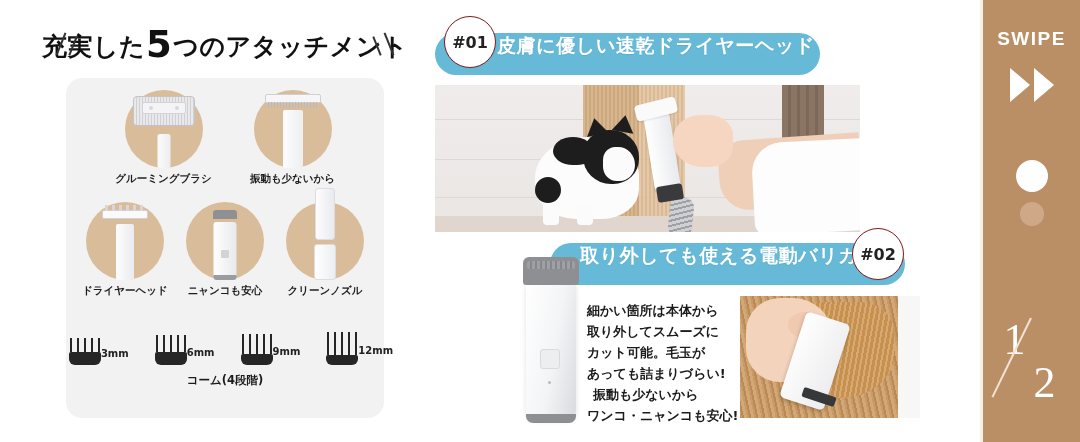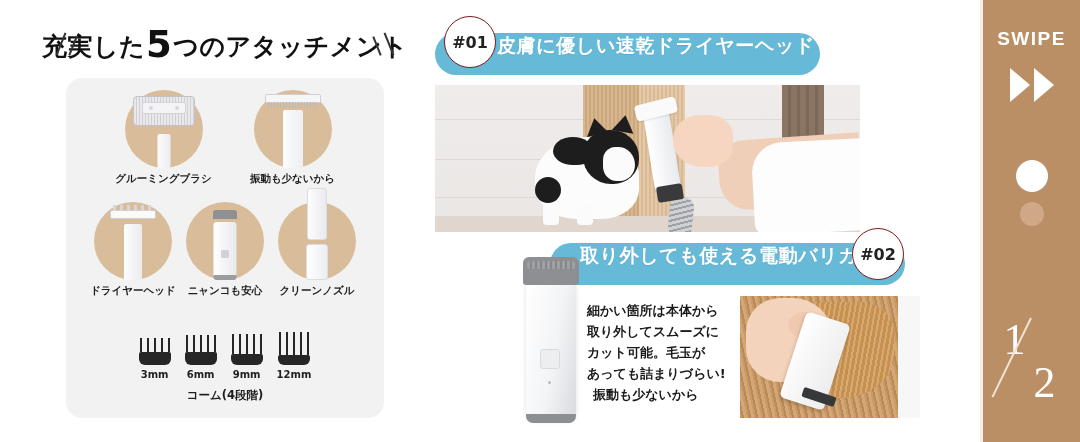--- a/index.html
+++ b/index.html
@@ -34,21 +34,21 @@
   .slash.r1 { right: 10px; top: 10px; height: 24px; transform: rotate(-22deg); }
   .slash.r2 { right: 22px; top: 14px; height: 20px; transform: rotate(-22deg); }
 
   .attach-card {
     position: absolute; left: 66px; top: 78px; width: 318px; height: 340px;
     background: #f2f2f3; border-radius: 16px;
   }
 
   .grid-row { position: absolute; display: flex; width: 100%; }
   .row1 { top: 12px; left: 0; justify-content: center; gap: 37px; padding-left: 6px; }
-  .row2 { top: 124px; left: 0; justify-content: center; gap: 0; }
+  .row2 { top: 124px; left: 0; justify-content: center; gap: 8px; }
 
   .attach-item { width: 92px; display: flex; flex-direction: column; align-items: center; }
   .circle-bg {
     width: 78px; height: 78px; border-radius: 50%;
     background: #d9bd9a; position: relative;
     display: flex; align-items: flex-end; justify-content: center;
   }
   .attach-label {
     margin-top: 4px; font-size: 10.5px; color: #1d1d1d; white-space: nowrap;
     font-family: "DejaVu Sans", sans-serif; font-weight: 600;
@@ -95,21 +95,21 @@
 
   
   .cn-upper { position:absolute; left:50%; transform:translateX(-50%); top:-14px;
     width:20px; height:52px; background:linear-gradient(90deg,#fdfdfe,#e9eaee); border:1px solid #dcdce1; border-radius:3px; }
   .cn-lower { position:absolute; left:50%; transform:translateX(-50%); bottom:0;
     width:22px; height:36px; background:linear-gradient(90deg,#ffffff,#eceef1); border:1px solid #dcdce1; border-radius:3px; }
 
   
   .combs-wrap { position:absolute; left:0; top: 254px; width: 100%; }
   .combs-row { display:flex; justify-content:center; align-items:flex-end; gap: 14px; }
-  .comb { display:flex; flex-direction:column; align-items:center; }
+  .comb { display:flex; flex-direction:row; align-items:center;margin-left:12px; }
   .comb-shape { position:relative; display:flex; flex-direction:column; align-items:center; }
   .comb-teeth { width: 30px; display:flex; justify-content:space-between; }
   .comb-teeth i { display:block; width:2px; background:#262626; }
   .comb-base { width: 32px; background:#262626; border-radius: 2px 2px 6px 6px; }
   .comb-label { margin-top: 4px; font-size: 10px; color:#222; font-weight:700;
     font-family:"DejaVu Sans", sans-serif; }
   .combs-caption { text-align:center; margin-top: 8px; font-size: 11.5px; font-weight:700;
     color:#1d1d1d; font-family:"DejaVu Sans", sans-serif; }
 
   
@@ -431,20 +431,21 @@
       <span class="bc-led"></span>
       <span class="bc-foot"></span>
     </div>
 
     <div class="body-text" id="body-text">
         <span>細かい箇所は本体から</span>
         <span>取り外してスムーズに</span>
         <span>カット可能。毛玉が</span>
         <span>あっても詰まりづらい!</span>
         <span class="indent">振動も少ないから</span>
+        <span>ワンコ・ニャンコも安心!</span>
       </div>
 
     <div class="photo2">
       <div class="p2-fur"></div>
       <div class="p2-fur2"></div>
       <div class="p2-white"></div>
       <div class="p2-hand"></div>
       <div class="p2-thumb"></div>
       <div class="p2-nail"></div>
       <div class="p2-clip"></div>

